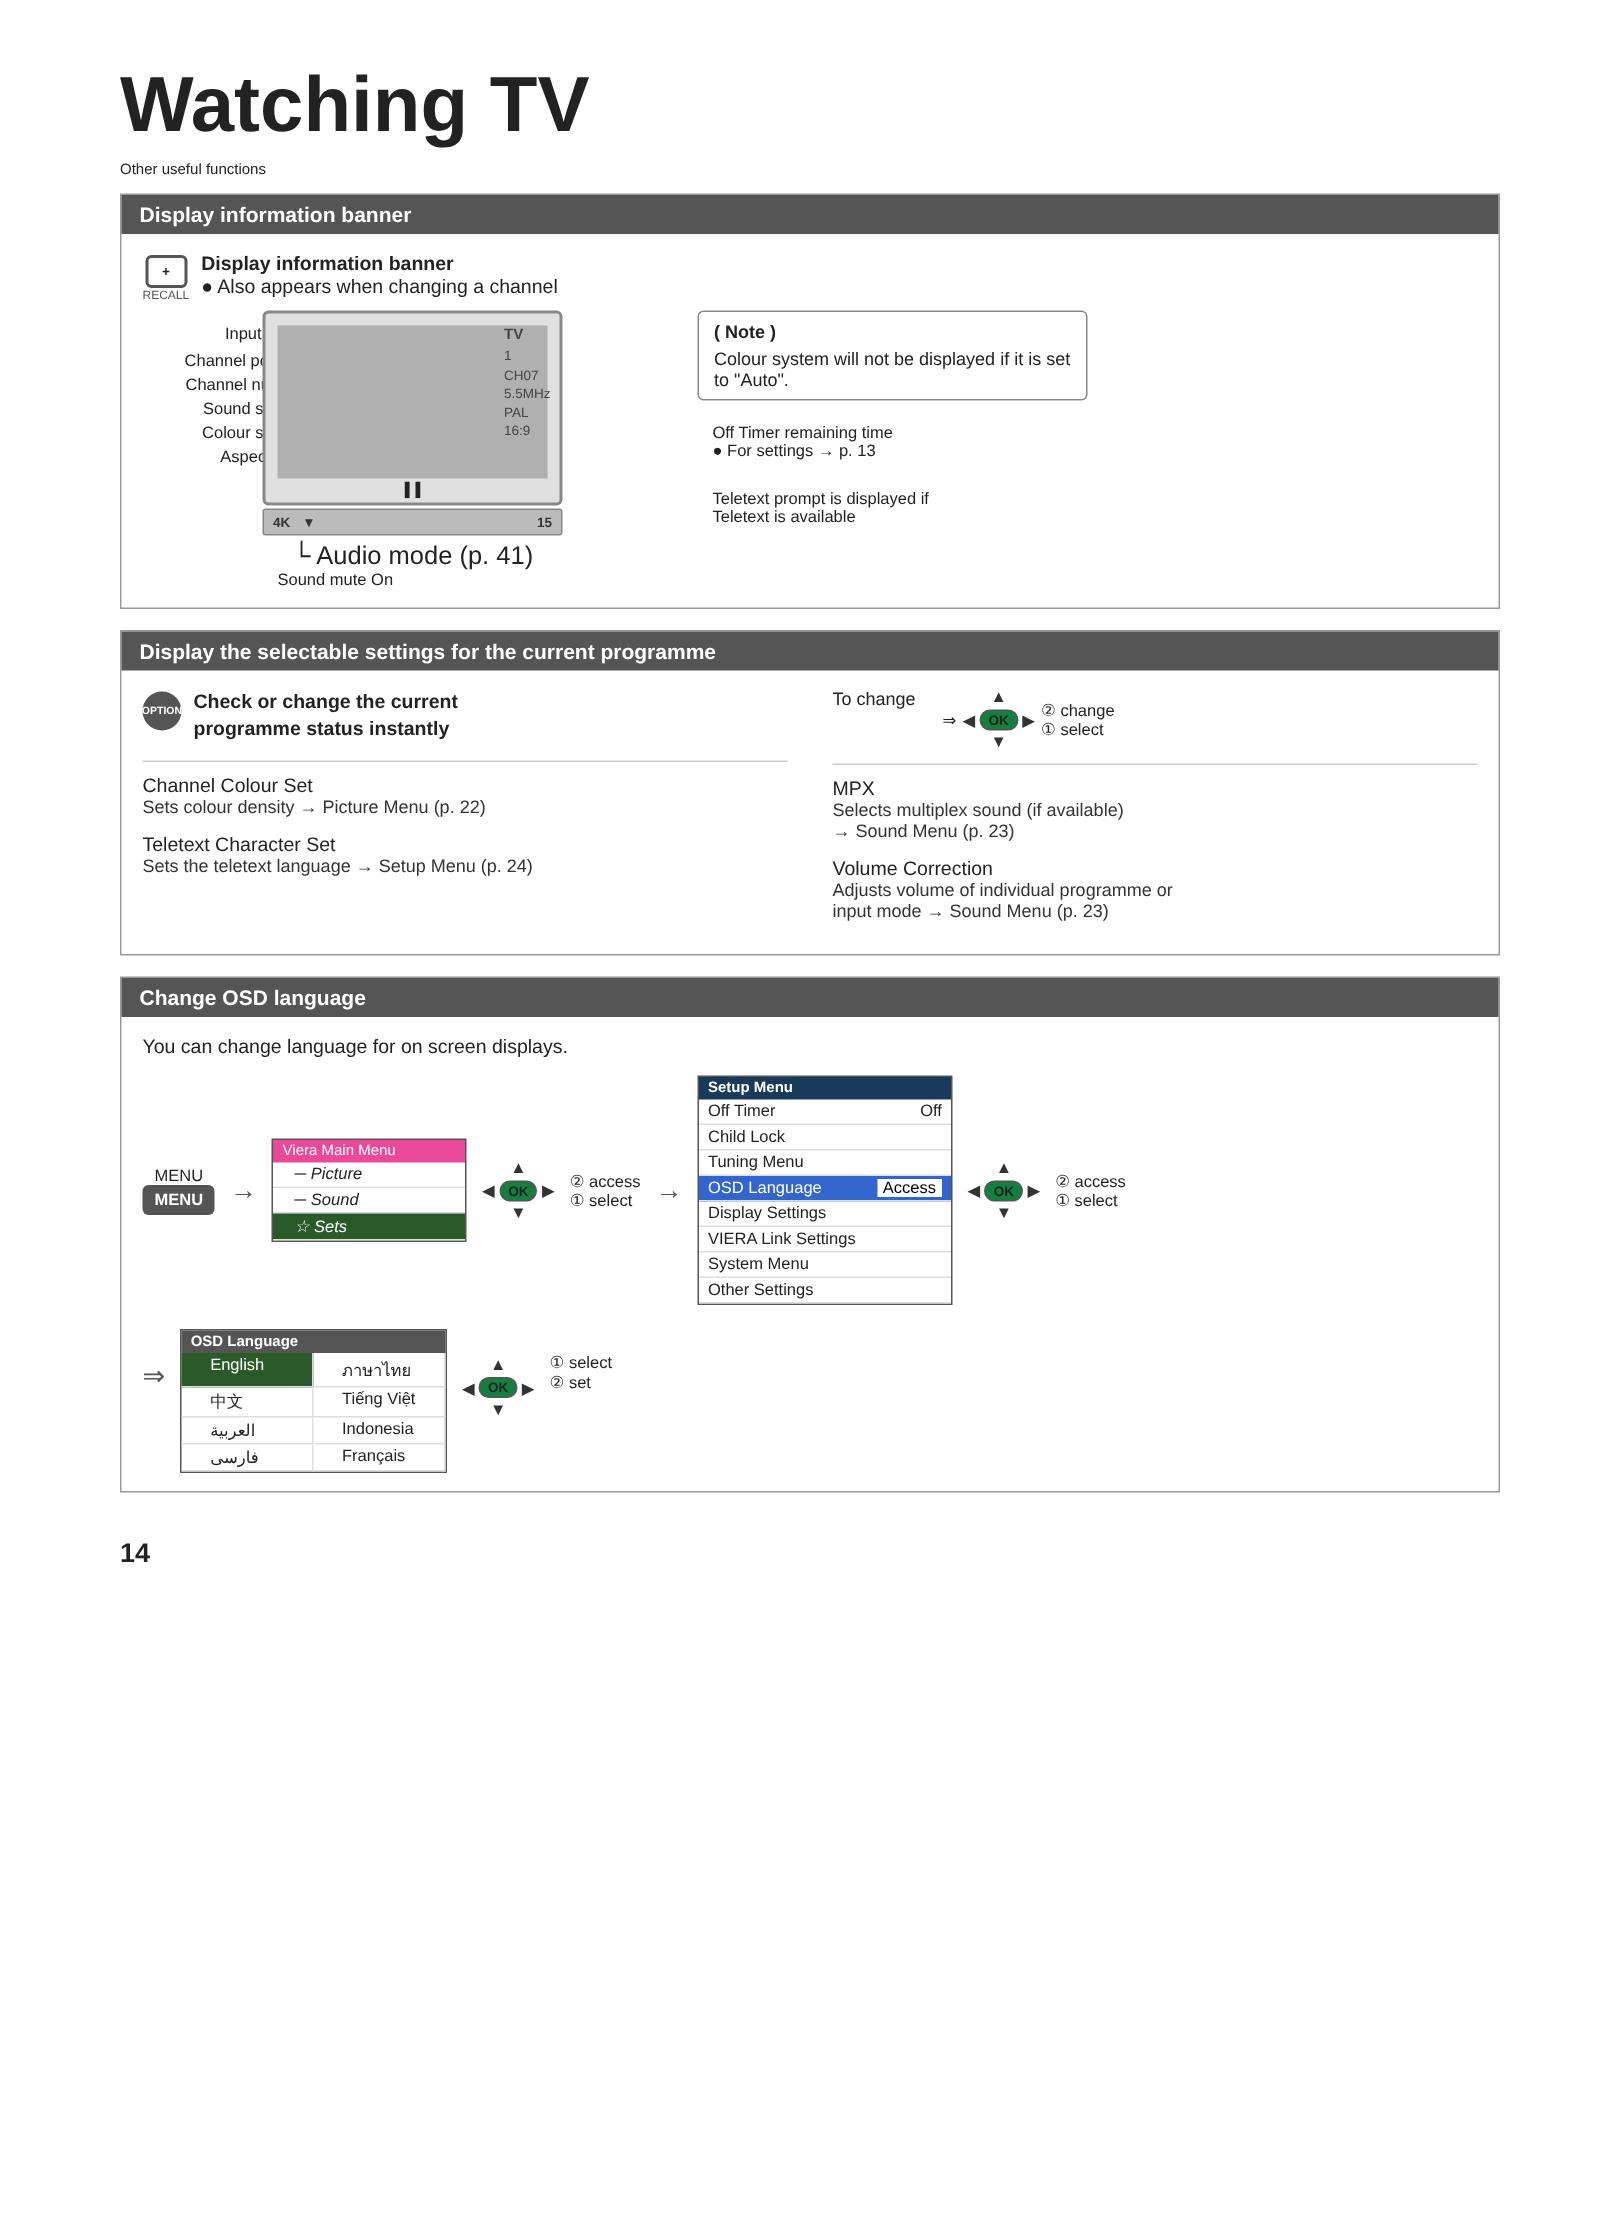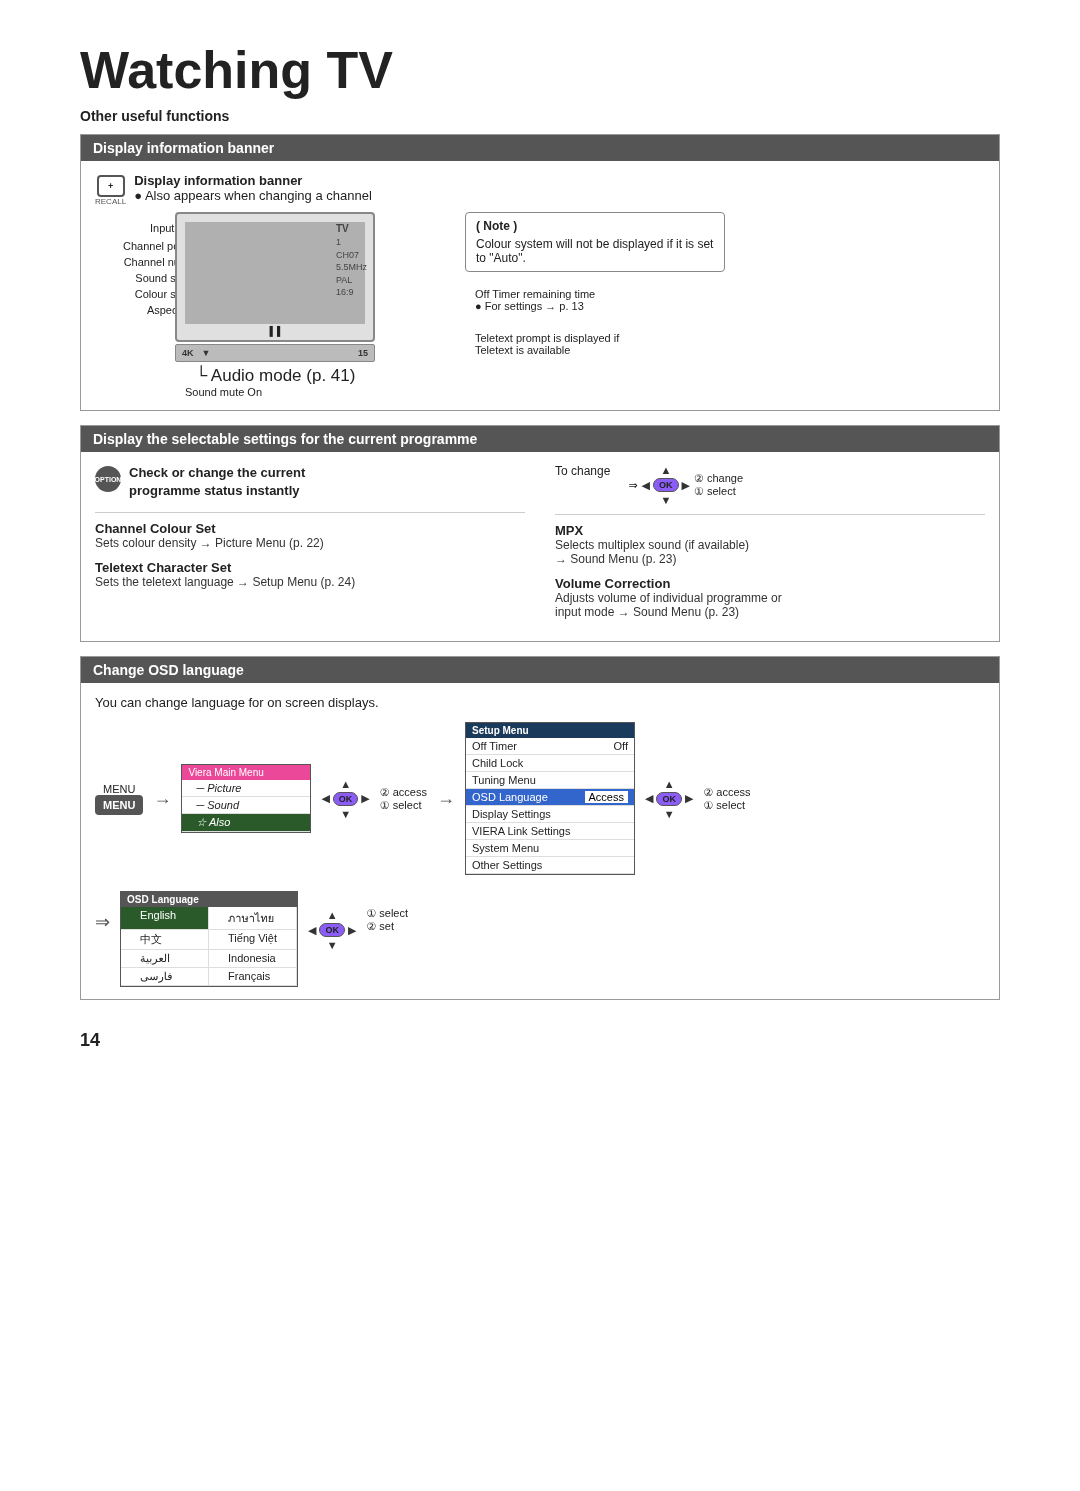--- a/index.html
+++ b/index.html
@@ -12,22 +12,22 @@
       min-height: 1491px;
       padding: 40px 80px 60px 80px;
     }
     h1.page-title {
       font-size: 52px;
       font-weight: bold;
       color: #222;
       margin-bottom: 8px;
     }
     .subtitle {
-      font-size: 14px;
-      font-weight: bold;
+      font-size: 10px;
+      font-weight: normal;
       margin-bottom: 10px;
     }
     .section-box {
       border: 1.5px solid #999;
       margin-bottom: 14px;
     }
     .section-header {
       background: #555;
       color: #fff;
       font-size: 14px;
@@ -164,21 +164,21 @@
       margin-top: 2px;
       font-size: 9px;
       color: #fff;
       display: flex;
       align-items: center;
       justify-content: center;
       font-weight: bold;
     }
     .option-label { font-size: 13px; font-weight: bold; line-height: 1.4; }
     .item-group { margin-bottom: 10px; }
-    .item-title { font-weight: bold; font-size: 13px; }
+    .item-title { font-weight: normal; font-size: 13px; }
     .item-desc { font-size: 12px; color: #333; }
     .to-change-box {
       display: flex;
       align-items: flex-start;
       gap: 8px;
       font-size: 12px;
     }
     
     .osd-content { font-size: 13px; }
     .osd-desc { margin-bottom: 12px; font-size: 13px; }
@@ -234,21 +234,21 @@
     .nav-arrow-sm {
       font-size: 11px;
       color: #333;
     }
     .ok-btn {
       border: 1.5px solid #555;
       border-radius: 8px;
       padding: 1px 5px;
       font-size: 9px;
       font-weight: bold;
-      background: #8b5cf6;
+      background: #15803d;
     }
     .osd-lang-box {
       margin-top: 6px;
       display: flex;
       align-items: flex-start;
       gap: 10px;
     }
     .lang-menu {
       border: 1.5px solid #555;
       min-width: 170px;
@@ -487,21 +487,21 @@
         <span>MENU</span>
         <div class="menu-btn">MENU</div>
       </div>
       <span class="arrow-right">→</span>
 
       <div>
         <div class="mini-menu">
           <div class="mini-menu-title">Viera Main Menu</div>
           <div class="mini-menu-item">─ Picture</div>
           <div class="mini-menu-item">─ Sound</div>
-          <div class="mini-menu-item highlighted">☆ Also</div>
+          <div class="mini-menu-item highlighted">☆ Sets</div>
         </div>
       </div>
 
       <div>
         <div class="nav-cluster">
           <span class="nav-arrow-sm">▲</span>
           <div class="nav-center-row">
             <span class="nav-arrow-sm">◀</span>
             <span class="ok-btn">OK</span>
             <span class="nav-arrow-sm">▶</span>

